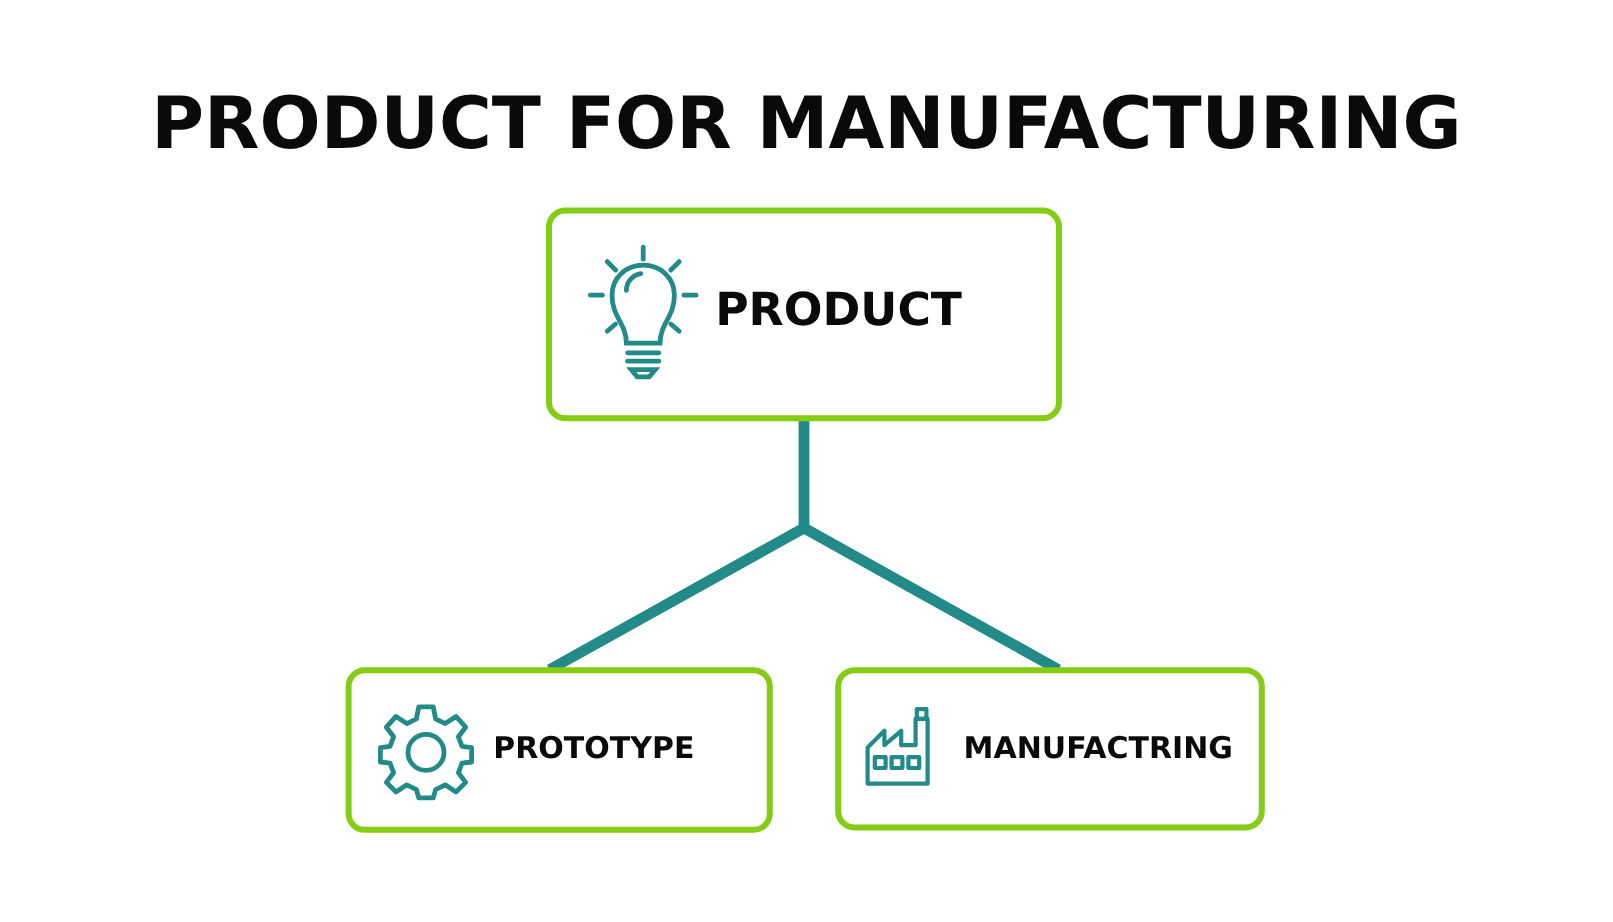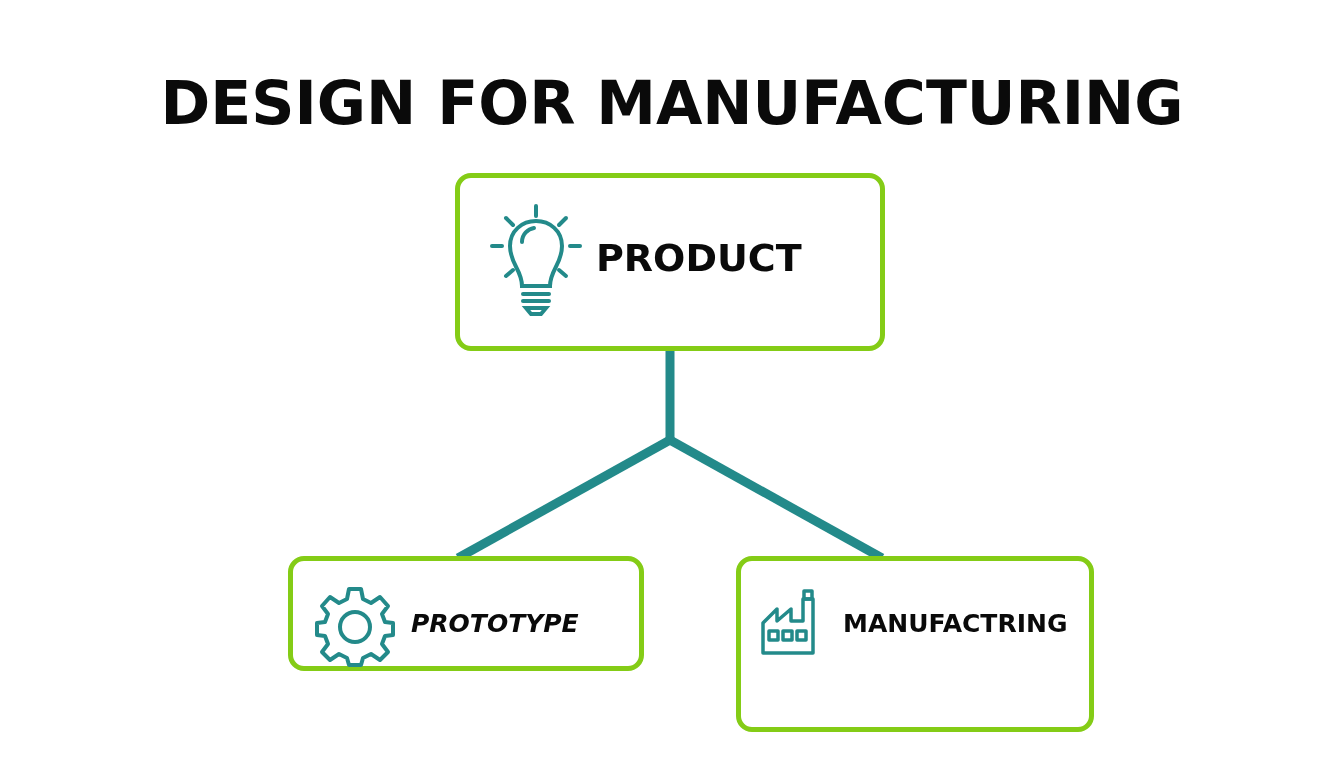--- a/index.html
+++ b/index.html
@@ -1,31 +1,31 @@
 <!DOCTYPE html>
 <html><head>
 <meta charset="utf-8">
 <style>
   html, body { margin:0; padding:0; }
   body { width:1344px; height:768px; background:#ffffff; position:relative; overflow:hidden; font-family:"DejaVu Sans", sans-serif; }
   .title { position:absolute; left:0; top:68px; width:1344px; text-align:center; font-size:60px; font-weight:bold; color:#0a0a0a; letter-spacing:0px; }
   .box { position:absolute; border:5px solid #84cc16; border-radius:16px; background:#fff; box-sizing:border-box; display:flex; align-items:center; }
   .box-product { left:455px; top:173px; width:430px; height:178px; }
-  .box-proto { left:288px; top:556px; width:356px; height:115px;font-style:italic; }
-  .box-mfg { left:736px; top:556px; width:358px; height:176px;padding-left:48px; }
+  .box-proto { left:288px; top:556px; width:356px; height:138px; }
+  .box-mfg { left:696px; top:556px; width:358px; height:136px;padding-left:48px; }
   .lbl { font-weight:bold; color:#0a0a0a; }
   .lbl-product { font-size:38px; position:absolute; left:136px; top:58px; }
   .lbl-small { font-size:25px; position:absolute; top:48px; }
   .lines { position:absolute; left:0; top:0; }
   .icon { position:absolute; }
 </style>
 </head>
 <body>
 
-<div class="title">DESIGN FOR MANUFACTURING</div>
+<div class="title">PRODUCT FOR MANUFACTURING</div>
 
 <svg class="lines" width="1344" height="768">
   <line x1="670" y1="348" x2="670" y2="440" stroke="#238a8a" stroke-width="9"></line>
   <line x1="670" y1="440" x2="458" y2="558" stroke="#238a8a" stroke-width="9"></line>
   <line x1="670" y1="440" x2="882" y2="558" stroke="#238a8a" stroke-width="9"></line>
 </svg>
 
 <div class="box box-product">
   <svg class="icon" style="left:26px;top:20px" width="100" height="120" viewBox="0 0 100 120">
     <g stroke="#238a8a" stroke-width="4" fill="none" stroke-linecap="round">

